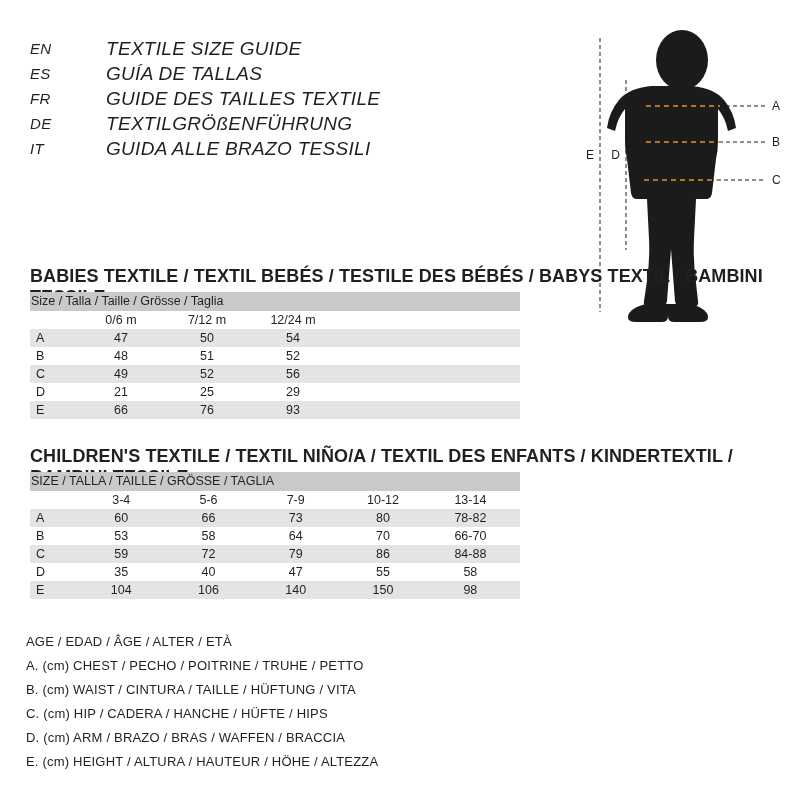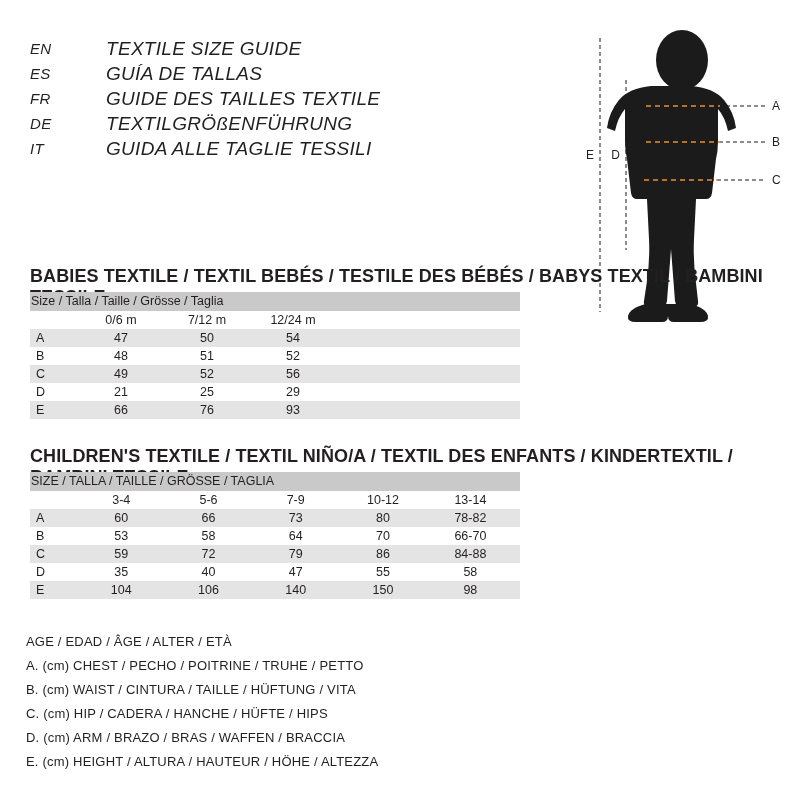--- a/index.html
+++ b/index.html
@@ -138,21 +138,21 @@
     <div class="title-row">
       <span class="title-lang">FR</span>
       <span class="title-text">GUIDE DES TAILLES TEXTILE</span>
     </div>
     <div class="title-row">
       <span class="title-lang">DE</span>
       <span class="title-text">TEXTILGRÖßENFÜHRUNG</span>
     </div>
     <div class="title-row">
       <span class="title-lang">IT</span>
-      <span class="title-text">GUIDA ALLE TAGLIE TESSILI</span>
+      <span class="title-text">GUIDA ALLE BRAZO TESSILI</span>
     </div>
   </div>
 
   <div class="figure">
     <svg width="230" height="310" viewBox="0 0 230 310" xmlns="http://www.w3.org/2000/svg">
 
       <g fill="#1b1b1b">
         <ellipse cx="122" cy="40" rx="26" ry="30"></ellipse>
         <path d="M118 66 h14 q22 2 32 14 q10 12 12 28 l-8 3 q-3 -14 -10 -22 l0 32
                  q0 10 -2 18 l-4 34 q-1 6 -6 6 h-10 l-2 40 q-1 22 2 44 l2 18

